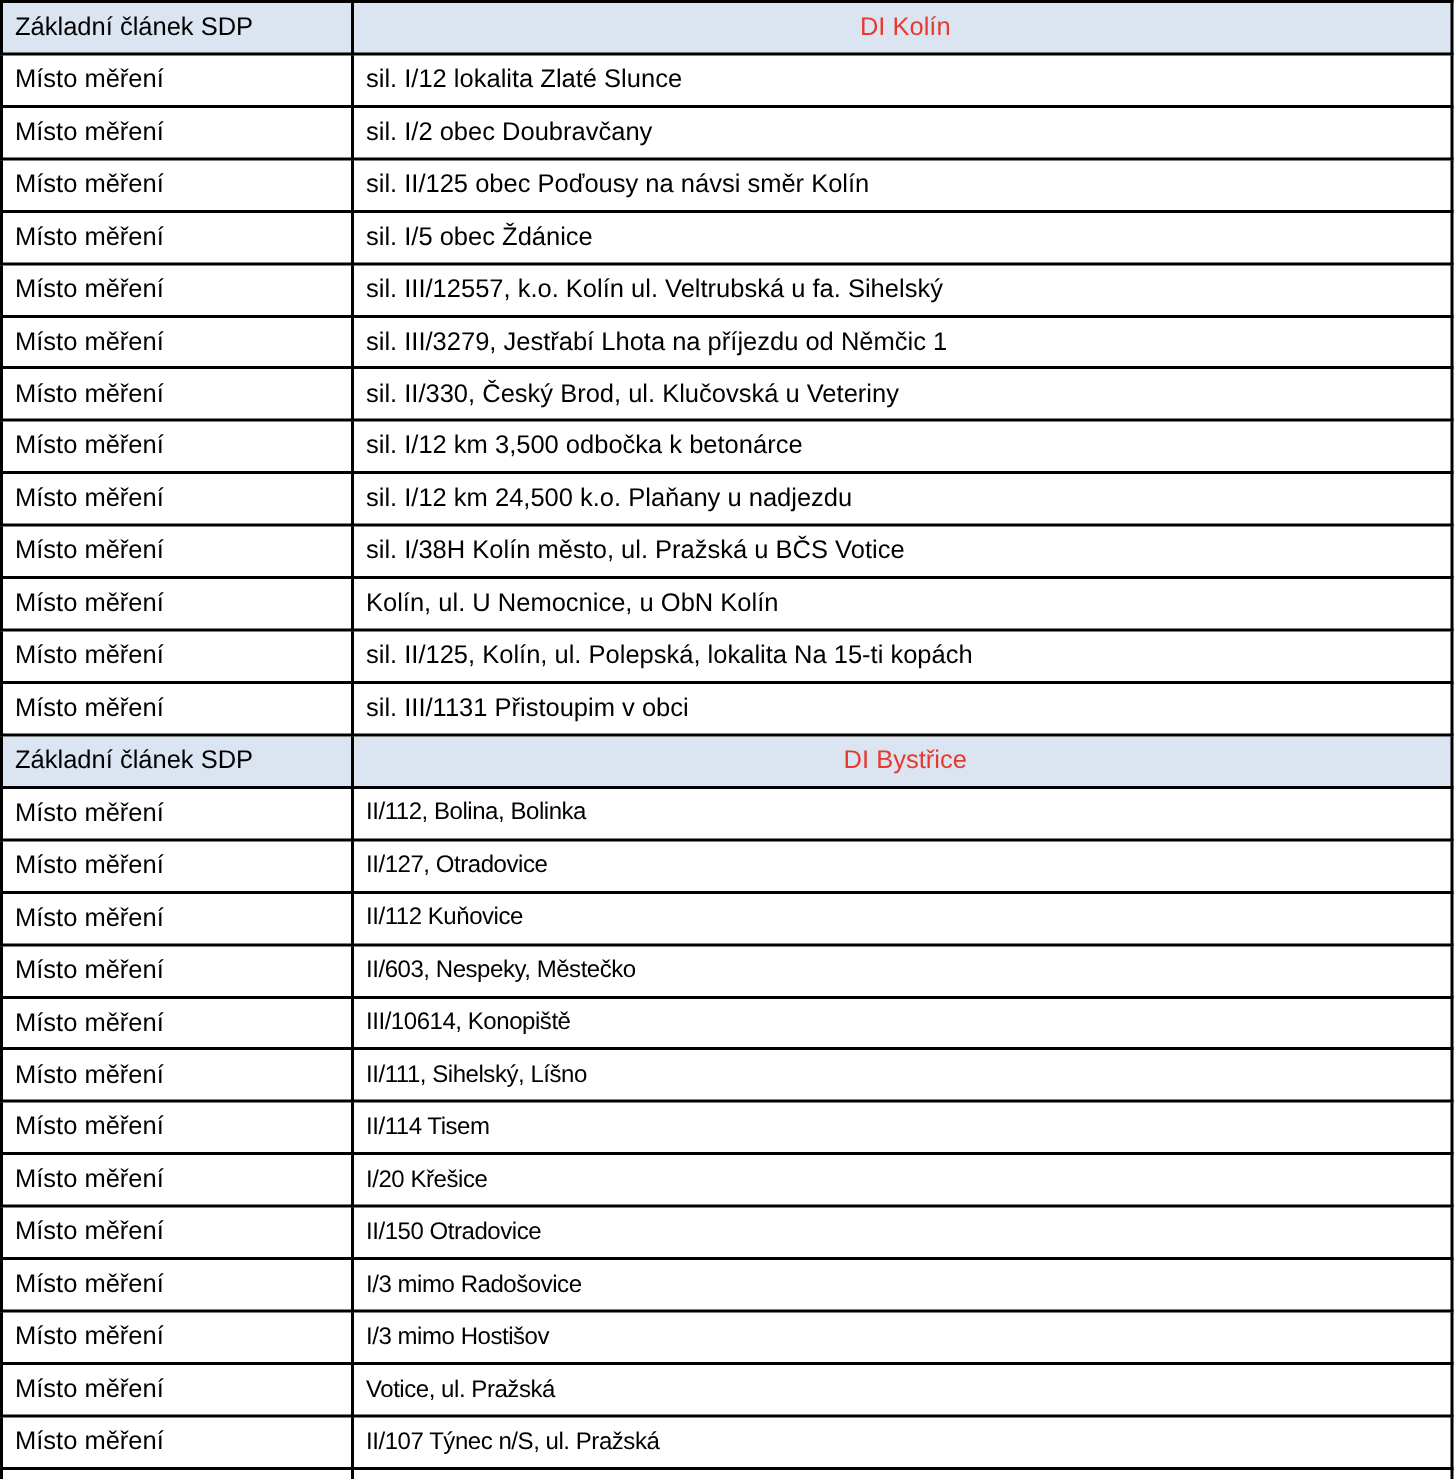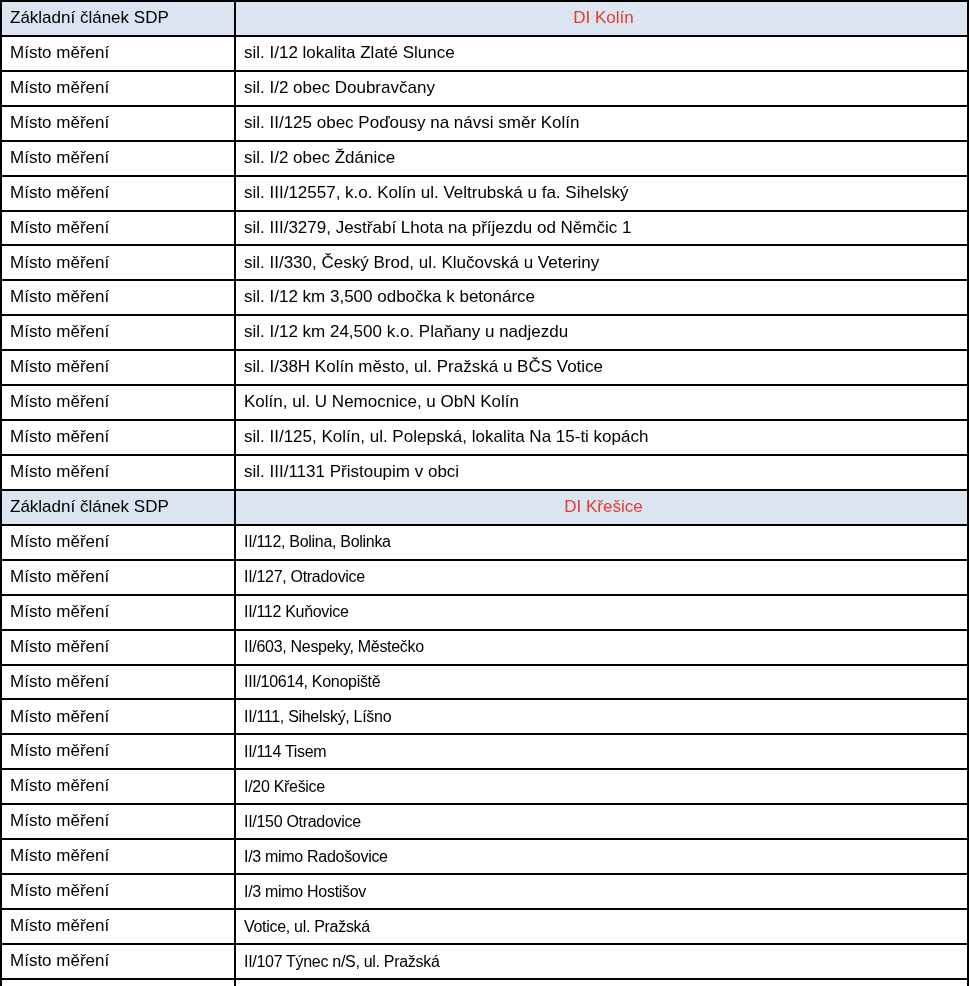--- a/index.html
+++ b/index.html
@@ -77,21 +77,21 @@
       <tr class="data-row sec-0">
         <td class="label-cell">Místo měření</td>
         <td class="value-cell">sil. I/2 obec Doubravčany</td>
       </tr>
       <tr class="data-row sec-0">
         <td class="label-cell">Místo měření</td>
         <td class="value-cell">sil. II/125 obec Poďousy na návsi směr Kolín</td>
       </tr>
       <tr class="data-row sec-0">
         <td class="label-cell">Místo měření</td>
-        <td class="value-cell">sil. I/2 obec Ždánice</td>
+        <td class="value-cell">sil. I/5 obec Ždánice</td>
       </tr>
       <tr class="data-row sec-0">
         <td class="label-cell">Místo měření</td>
         <td class="value-cell">sil. III/12557, k.o. Kolín ul. Veltrubská u fa. Sihelský</td>
       </tr>
       <tr class="data-row sec-0">
         <td class="label-cell">Místo měření</td>
         <td class="value-cell">sil. III/3279, Jestřabí Lhota na příjezdu od Němčic 1</td>
       </tr>
       <tr class="data-row sec-0">
@@ -117,21 +117,21 @@
       <tr class="data-row sec-0">
         <td class="label-cell">Místo měření</td>
         <td class="value-cell">sil. II/125, Kolín, ul. Polepská, lokalita Na 15-ti kopách</td>
       </tr>
       <tr class="data-row sec-0">
         <td class="label-cell">Místo měření</td>
         <td class="value-cell">sil. III/1131 Přistoupim v obci</td>
       </tr>
       <tr class="hdr-row sec-1">
         <td class="label-cell">Základní článek SDP</td>
-        <td class="title-cell">DI Křešice</td>
+        <td class="title-cell">DI Bystřice</td>
       </tr>
       <tr class="data-row sec-1">
         <td class="label-cell">Místo měření</td>
         <td class="value-cell">II/112, Bolina, Bolinka</td>
       </tr>
       <tr class="data-row sec-1">
         <td class="label-cell">Místo měření</td>
         <td class="value-cell">II/127, Otradovice</td>
       </tr>
       <tr class="data-row sec-1">

